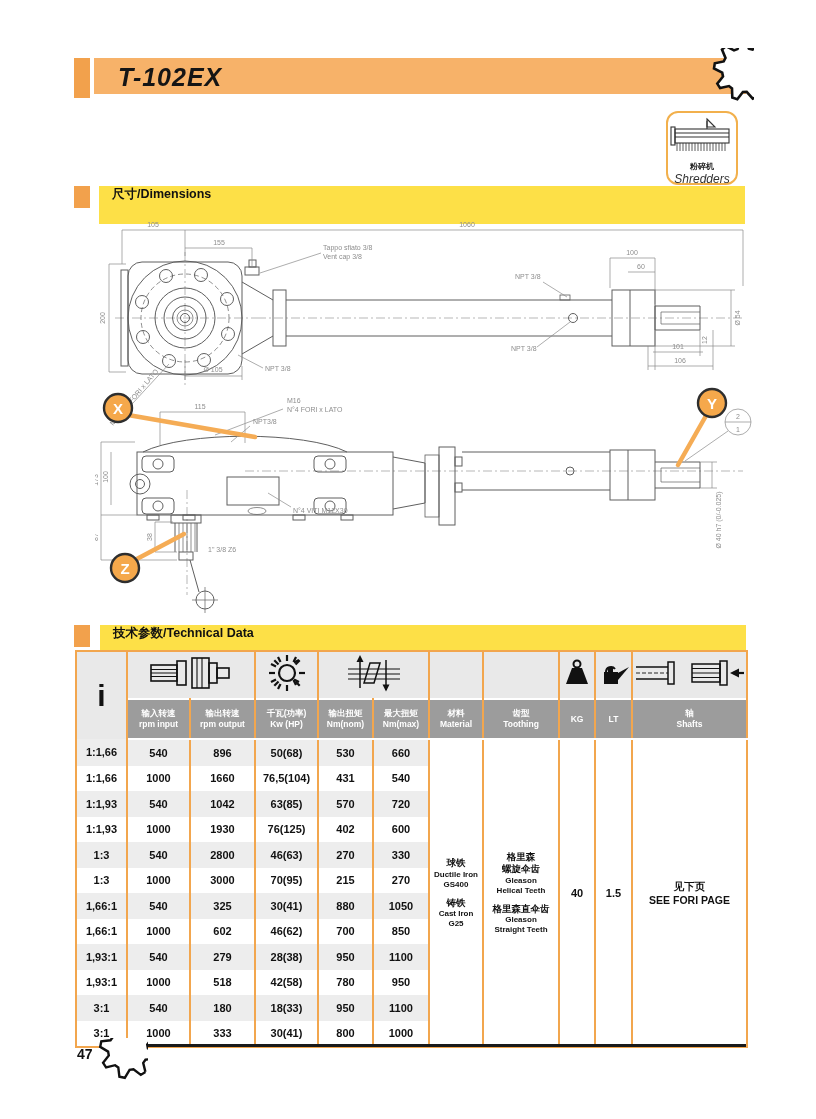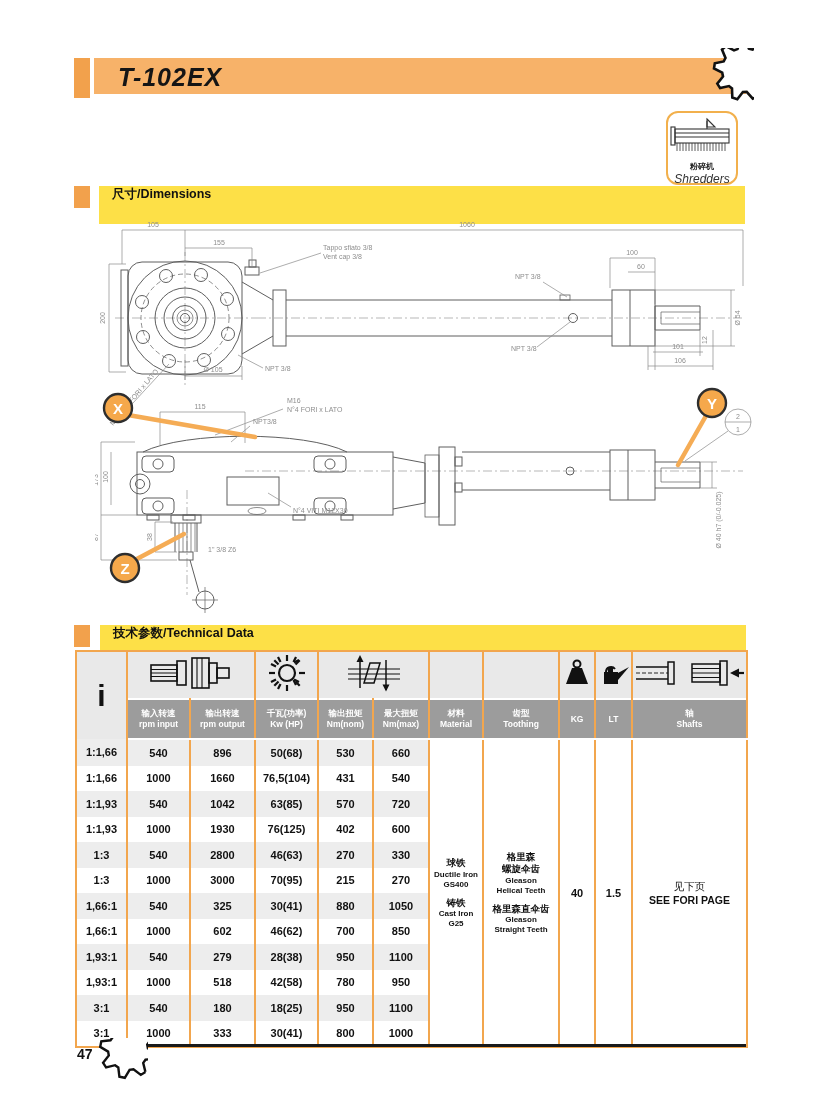--- a/index.html
+++ b/index.html
@@ -41,21 +41,21 @@
   .corner{background:#E9E9E9;font-size:30px;font-weight:bold;color:#111;}
   .labels-row td{background:#9C9C9C;color:#fff;font-size:8.5px;font-weight:bold;
               line-height:1.25;height:38px;border-top:2px solid #fff;border-bottom:2px solid #fff;}
   tbody td{font-size:11px;font-weight:bold;color:#111;height:25.5px;}
   tbody tr.odd td{background:#EDEDED;}
   tbody tr.even td{background:#fff;}
   td.merged{background:#fff !important;vertical-align:middle;}
   .mat-zh{font-size:9.5px;font-weight:bold;line-height:1.3;}
   .mat-en{font-size:8px;font-weight:bold;line-height:1.25;}
   .blk{margin:7px 0;}
-  .shaft-zh{font-size:10.5px;font-weight:normal;}
+  .shaft-zh{font-size:10.5px;font-weight:bold;}
   .shaft-en{font-size:10.5px;font-weight:bold;}
   
   .page-num{left:77px;top:1046px;font-size:14px;font-weight:bold;color:#111;}
   .foot-line{left:127px;top:1044px;width:619px;height:2.5px;background:#1a1a1a;}
   .gear-bottom{left:90px;top:1038px;}
 </style>
 </head>
 <body>
 
 <div class="abs title-sq"></div>
@@ -506,21 +506,21 @@
       <td>1000</td>
       <td>518</td>
       <td>42(58)</td>
       <td>780</td>
       <td>950</td>
     </tr>
     <tr class="odd">
       <td>3:1</td>
       <td>540</td>
       <td>180</td>
-      <td>18(25)</td>
+      <td>18(33)</td>
       <td>950</td>
       <td>1100</td>
     </tr>
     <tr class="even">
       <td>3:1</td>
       <td>1000</td>
       <td>333</td>
       <td>30(41)</td>
       <td>800</td>
       <td>1000</td>

